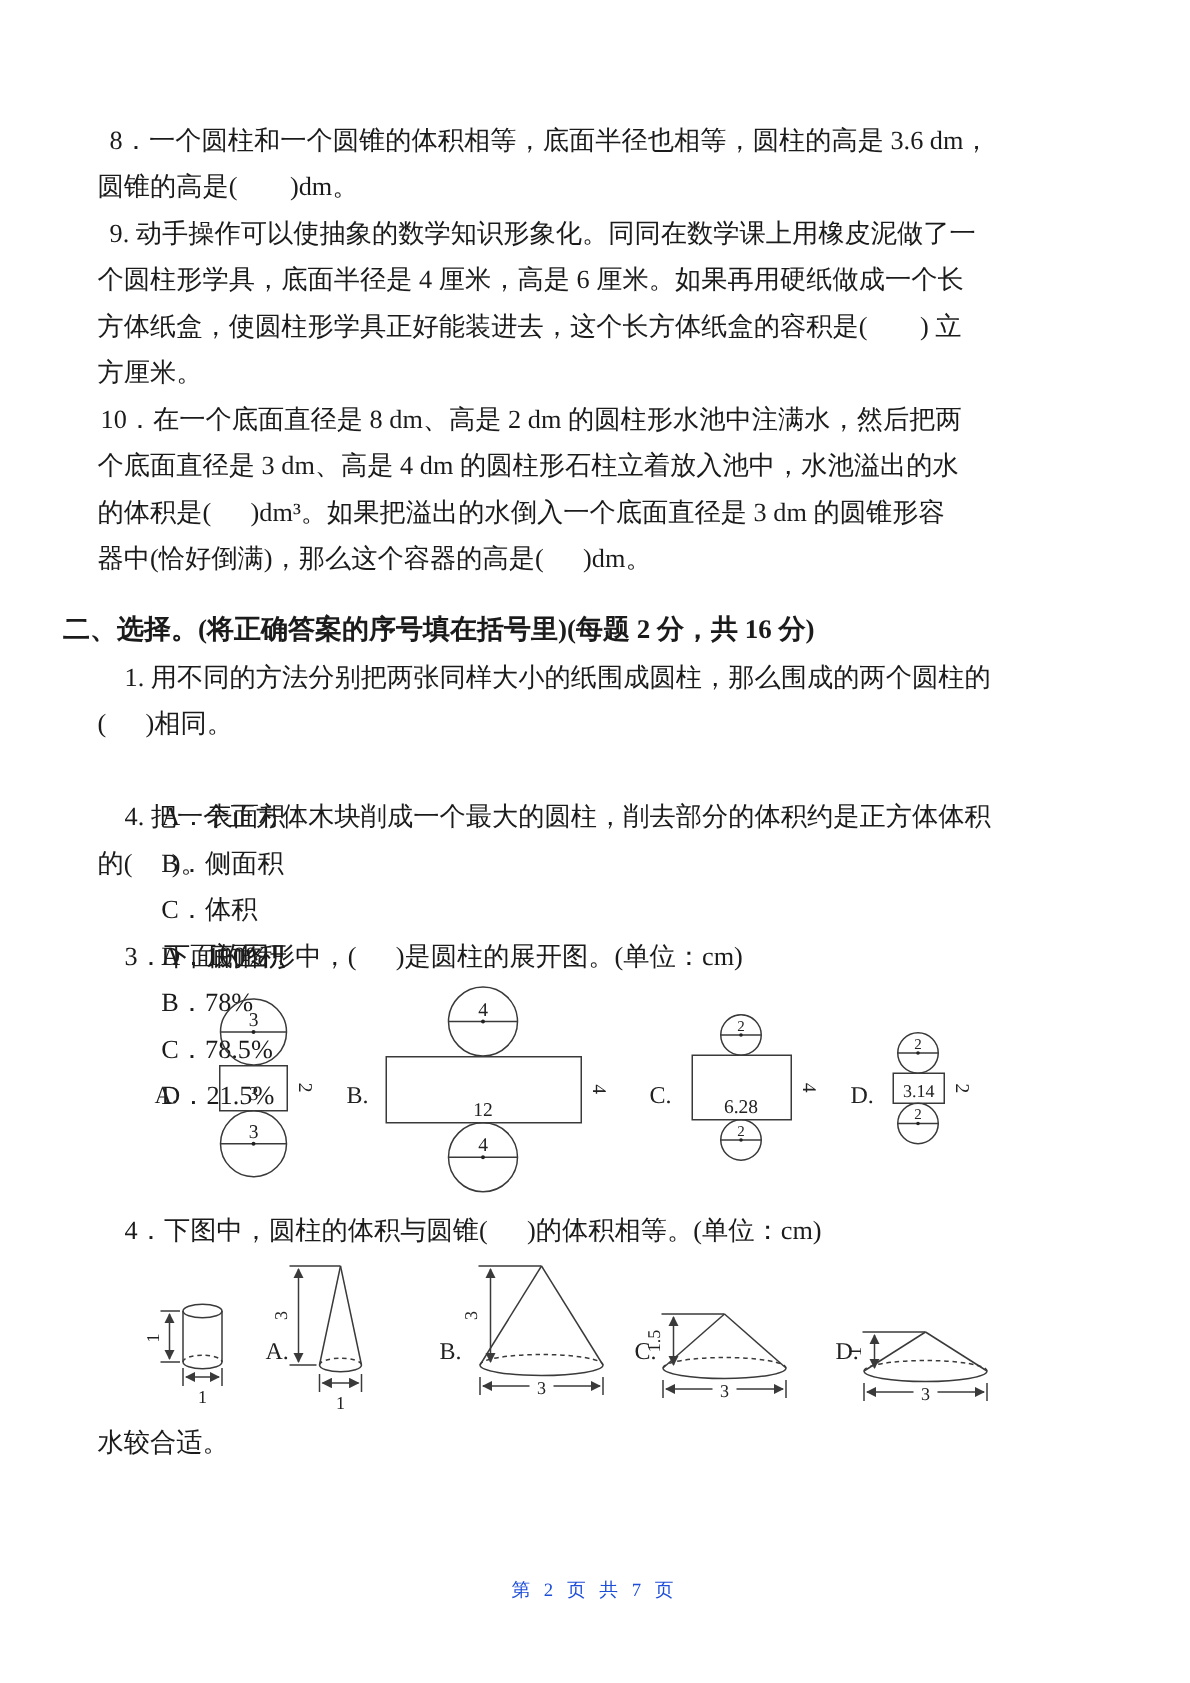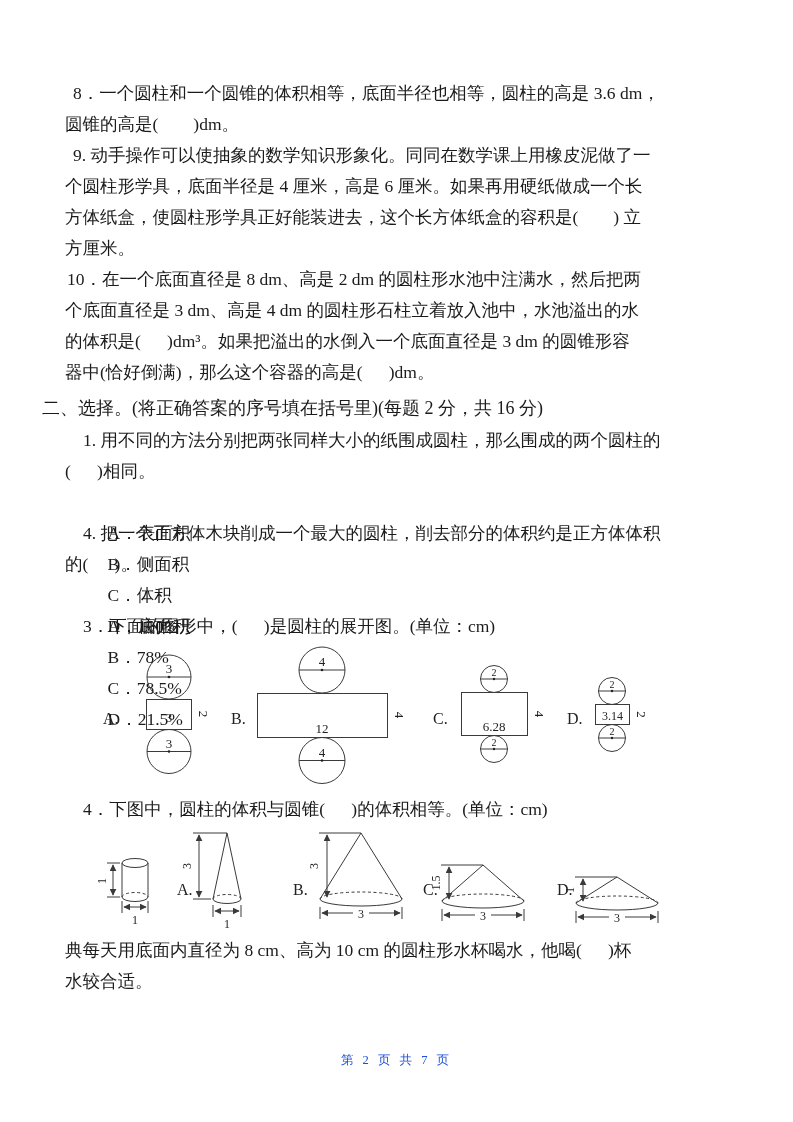--- a/index.html
+++ b/index.html
@@ -16,25 +16,25 @@
   .line {
     font-size:17.5px;
     line-height:31px;
     height:31px;
     white-space:pre;
   }
   .ind1 { text-indent:8px; }   
   .ind0 { text-indent:2px; }   
   .ind2 { text-indent:18px; }  
   .heading {
-    font-weight:normal;
+    font-weight:bold;
     font-size:18px;
     line-height:33px; height:33px;
     margin-left:-23px;
-    margin-top:4px;
+    margin-top:15px;
   }
   .opts { padding-left:25px; }
   .opts span { display:inline-block; white-space:pre; }
   .opts-q1 span:nth-child(1){ width:152px; }
   .opts-q1 span:nth-child(2){ width:163px; }
   .opts-q1 span:nth-child(3){ width:132px; }
   .opts-q2 span:nth-child(1){ width:125px; }
   .opts-q2 span:nth-child(2){ width:148px; }
   .opts-q2 span:nth-child(3){ width:118px; }
   .fig { margin:2px 0 0 0; }
@@ -249,17 +249,16 @@
         <text x="509" y="63" text-anchor="middle" class="dim-m" transform="rotate(-90 509 63)">1</text>
         <line class="stroke" x1="511" y1="84" x2="511" y2="96"></line>
         <line class="stroke" x1="593" y1="84" x2="593" y2="96"></line>
         <line class="stroke" x1="544" y1="90" x2="513" y2="90" marker-end="url(#ah)"></line>
         <line class="stroke" x1="560" y1="90" x2="591" y2="90" marker-end="url(#ah)"></line>
         <text x="552" y="95" text-anchor="middle" class="dim-m">3</text>
       </g>
     </svg>
   </div>
 
-  <div class="line">典每天用底面内直径为 8 cm、高为 10 cm 的圆柱形水杯喝水，他喝(      )杯</div>
   <div class="line">水较合适。</div>
 
   <div class="footer">第 2 页 共 7 页</div>
 </div>
 
 </body></html>

